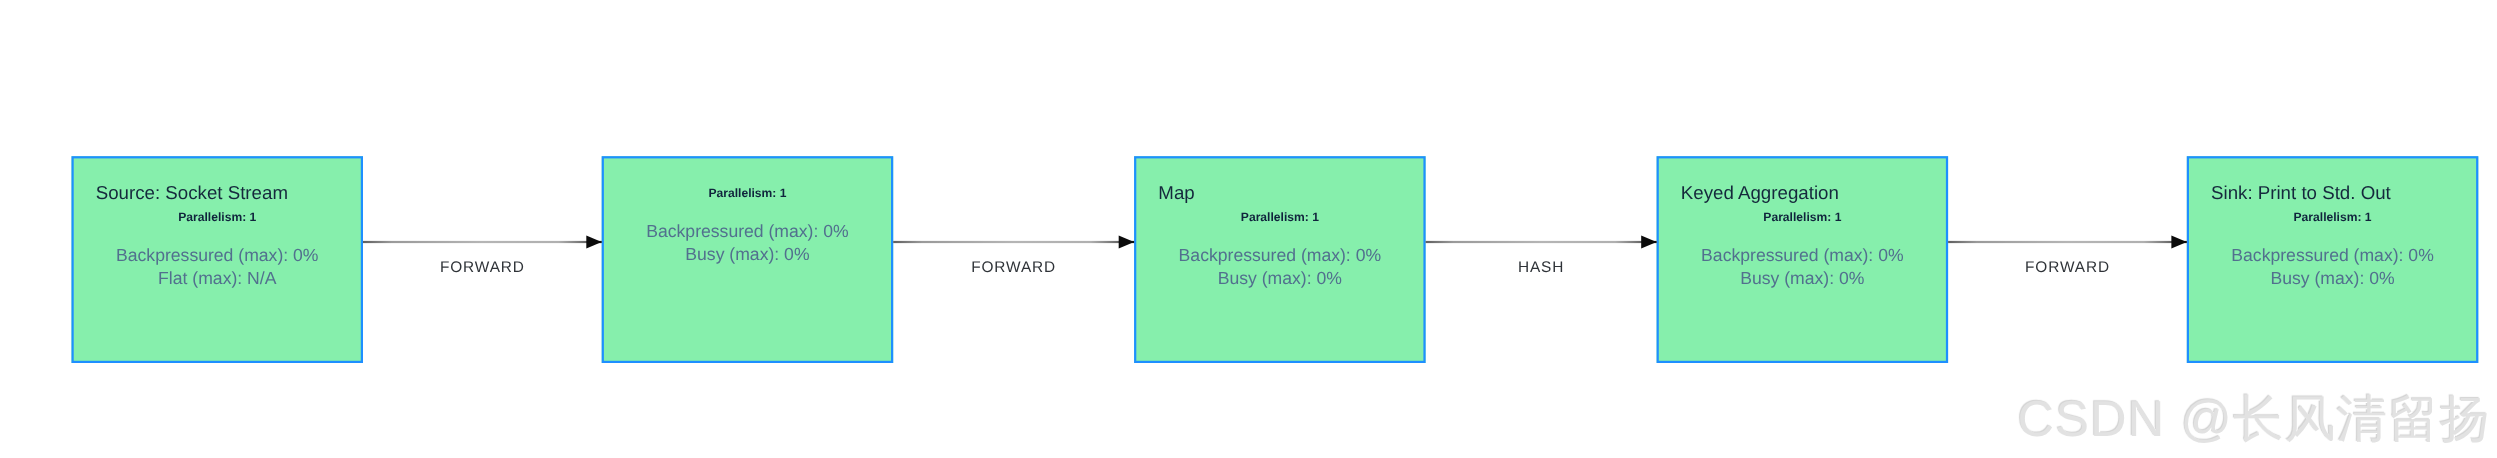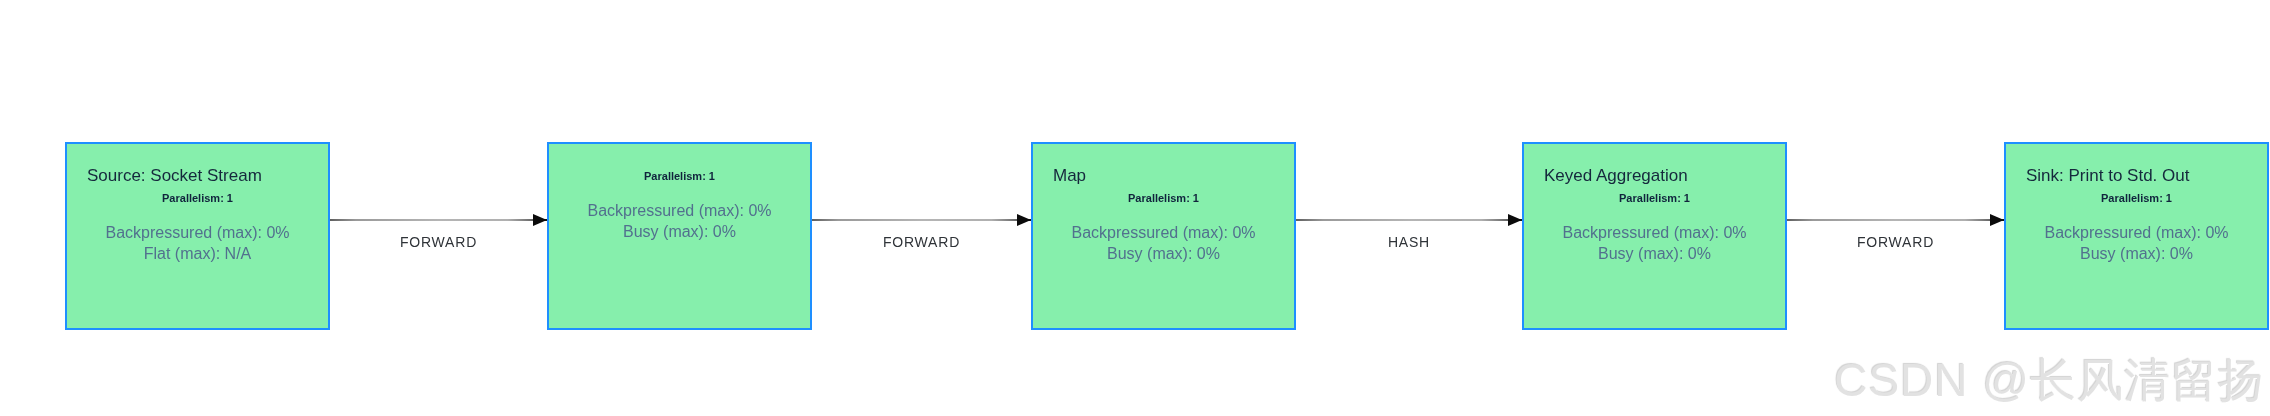--- a/index.html
+++ b/index.html
@@ -105,21 +105,21 @@
 
     <div class="vertex">
       <div class="v-name">Map</div>
       <div class="v-parallelism">Parallelism: 1</div>
       <div class="v-metrics">
         <div>Backpressured (max): 0%</div>
         <div>Busy (max): 0%</div>
       </div>
     </div>
 
-    <div class="edge" style="width:226px">
+    <div class="edge" style="width:210px">
       <div class="line"></div>
       <div class="arrow"></div>
       <div class="label">HASH</div>
     </div>
 
     <div class="vertex">
       <div class="v-name">Keyed Aggregation</div>
       <div class="v-parallelism">Parallelism: 1</div>
       <div class="v-metrics">
         <div>Backpressured (max): 0%</div>

